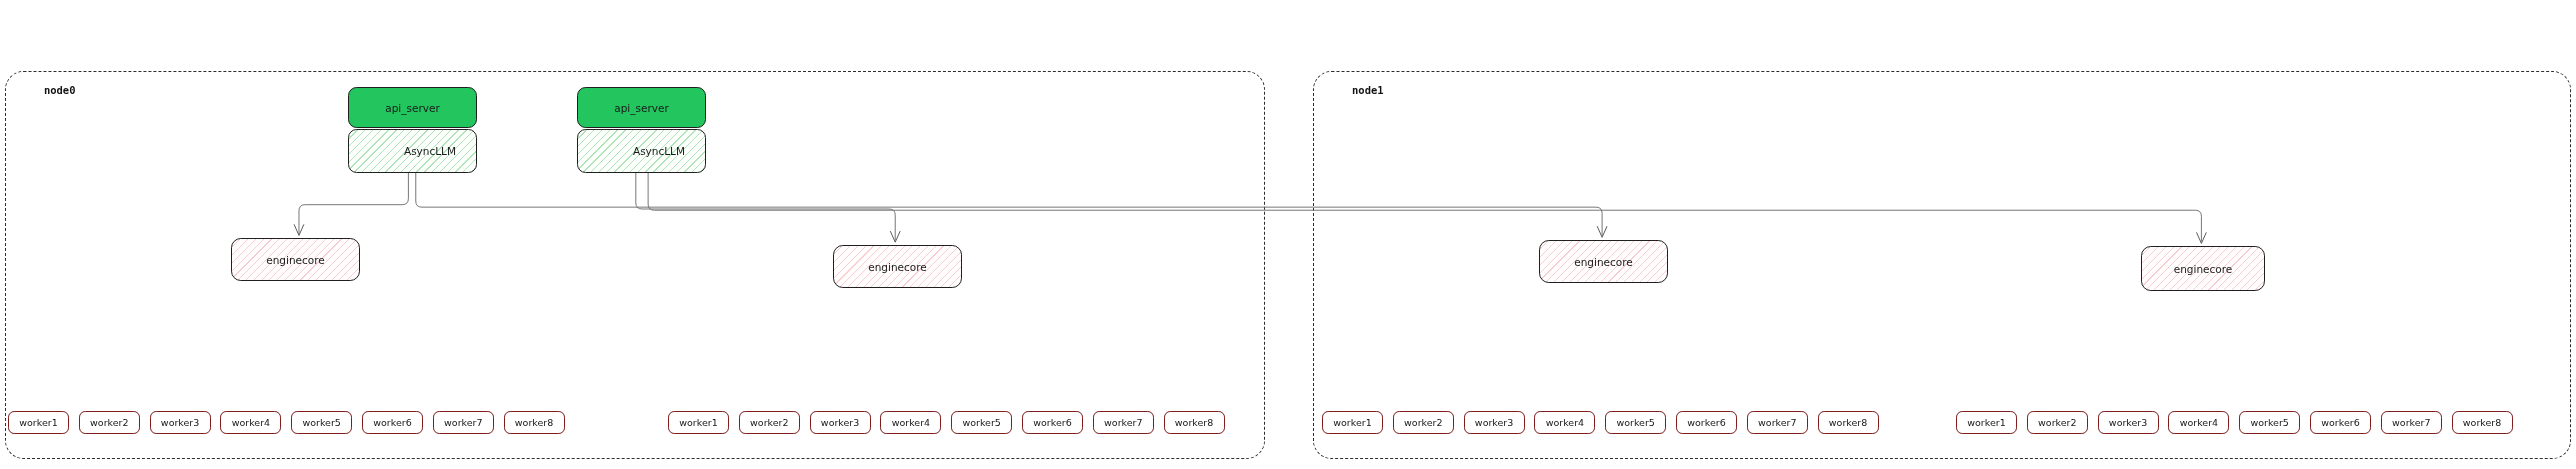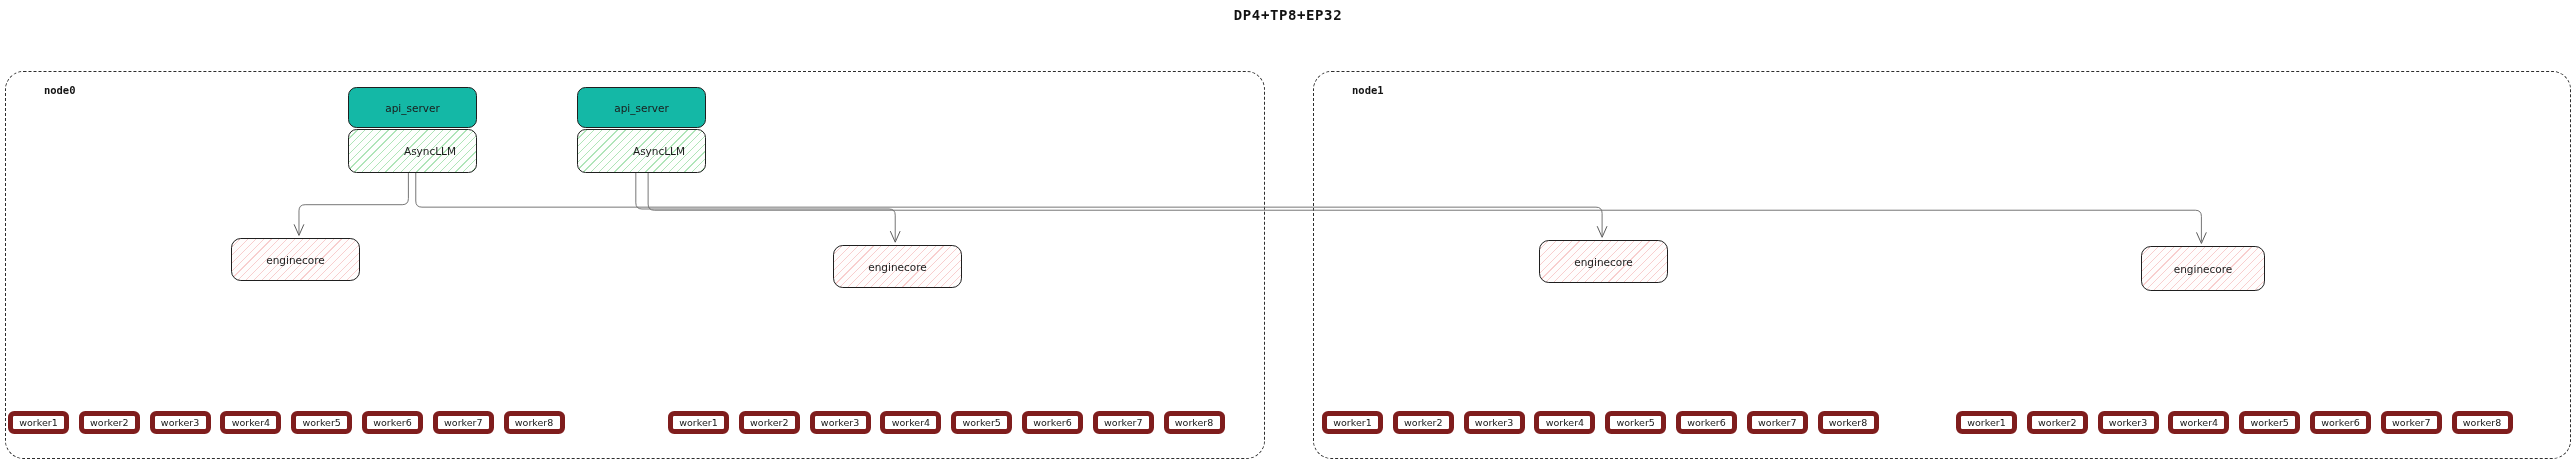--- a/index.html
+++ b/index.html
@@ -31,21 +31,21 @@
     position:absolute;top:12.3px;left:17px;
     font-family:"DejaVu Sans Mono", monospace;
     font-size:10.5px;font-weight:600;color:#141414;padding-left:21px;
   }
   .box{
     position:absolute;
     box-sizing:border-box;
     border:1px solid #1f1f1f;
     display:flex;align-items:center;justify-content:center;
     font-size:10.5px;color:#1b1b1b;
-    background:#14b8a6;
+    background:#22c55e;
   }
   .api{border-radius:8.6px;}
   .llm{
     border-radius:8.6px;
     background:
       repeating-linear-gradient(135deg, rgba(111,207,128,0.55) 0px, rgba(111,207,128,0.55) 1px, transparent 1px, transparent 5.5px),
       #fdfffd;
     padding-left: 35px;
   }
   .core{
@@ -66,38 +66,37 @@
     position:absolute;top:411px;
     display:flex;gap:9.8px;
   }
   #n0g1{left:8px;}
   #n0g2{left:668px;}
   #n1g1{left:1322px;}
   #n1g2{left:1956px;}
   .worker{
     box-sizing:border-box;
     width:61px;height:23.4px;
-    border:5px solid #7f1d1d;
+    border:1px solid #7f1d1d;
     border-radius:6.2px;
     background:#ffffff;
     display:flex;align-items:center;justify-content:center;
     font-size:9.5px;color:#161616;
     flex:0 0 auto;
   }
   .wires{
     position:absolute;left:0;top:0;
     pointer-events:none;
   }
 </style>
 </head>
 <body>
 
 <div class="canvas">
 
-  <div class="title">DP4+TP8+EP32</div>
 
   <div class="node" id="node0">
     <div class="node-label">node0</div>
   </div>
 
   <div class="node" id="node1">
     <div class="node-label">node1</div>
   </div>
 
   <svg class="wires" width="2576" height="469" viewBox="0 0 4188 763">

